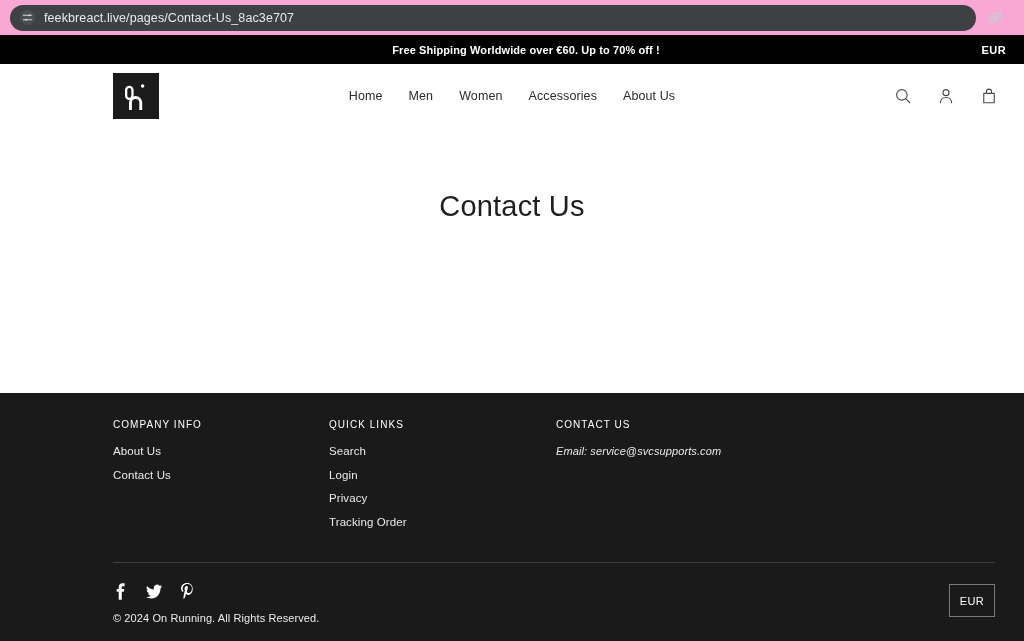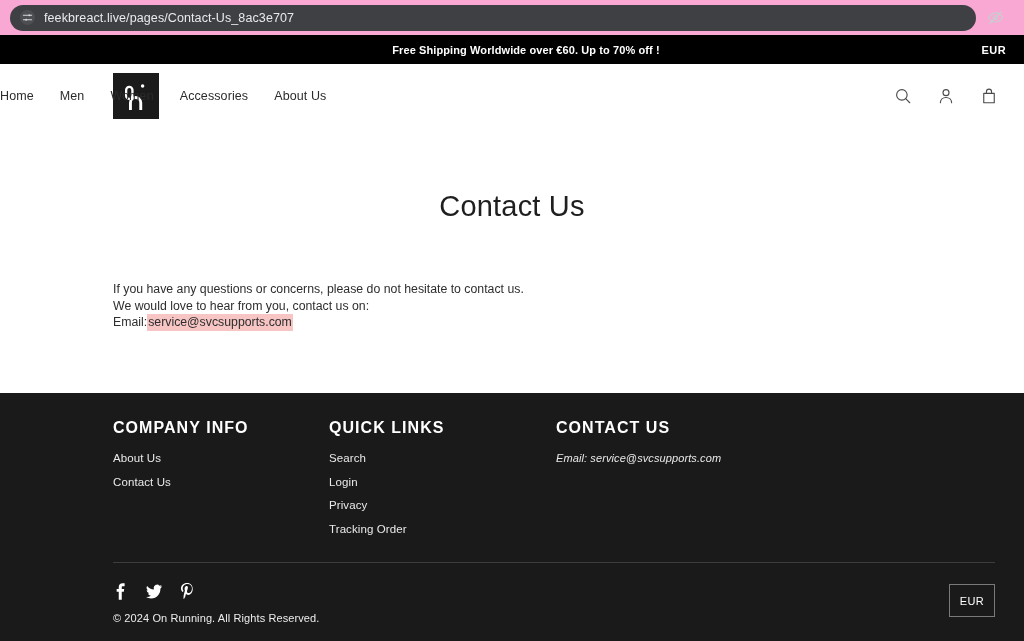--- a/index.html
+++ b/index.html
@@ -113,20 +113,21 @@
     justify-content: center;
     flex: 0 0 46px;
     cursor: pointer;
   }
   .logo svg { display: block; }
 
   .main-nav {
     position: absolute;
     left: 0; right: 0;
     display: flex;
+    justify-content: center;
     gap: 26px;
     pointer-events: none;
   }
   .main-nav > * { pointer-events: auto; }
   .nav-link {
     font-size: 12.5px;
     color: #2b2b2b;
     text-decoration: none;
     letter-spacing: 0.1px;
     cursor: pointer;
@@ -193,22 +194,22 @@
 
   .footer-cols {
     display: flex;
   }
   .footer-col:nth-child(1) { width: 216px; }
   .footer-col:nth-child(2) { width: 227px; }
   .footer-col:nth-child(3) { width: 204px; }
   .footer-col:nth-child(4) { flex: 1; }
 
   .footer-heading {
-    font-size: 16px;
-    font-weight: 700;
+    font-size: 10px;
+    font-weight: 400;
     letter-spacing: 1.05px;
     color: #ffffff;
     margin-bottom: 15px;
     text-transform: uppercase;
   }
 
   .footer-link {
     display: block;
     font-size: 11.5px;
     color: #e9e9e9;
@@ -346,25 +347,20 @@
       <svg width="18" height="18" viewBox="0 0 24 24" fill="none" stroke="#4a4a4a" stroke-width="1.5" stroke-linecap="round" stroke-linejoin="round">
         <path d="M5 8.5h14V21H5z"></path>
         <path d="M8.6 8.5V6.2a3.4 3.4 0 0 1 6.8 0v2.3"></path>
       </svg>
     </span>
   </div>
 </header>
 
 <main class="page-main">
   <h1 class="page-title">Contact Us</h1>
-  <div class="contact-body">
-    <p>If you have any questions or concerns, please do not hesitate to contact us.</p>
-    <p>We would love to hear from you, contact us on:</p>
-    <p><span>Email:</span><a class="email-highlight" href="#">service@svcsupports.com</a></p>
-  </div>
 </main>
 
 <footer class="site-footer">
   <div class="footer-cols">
 
     <div class="footer-col">
       <div class="footer-heading">COMPANY INFO</div>
       <a class="footer-link" href="#">About Us</a>
       <a class="footer-link" href="#">Contact Us</a>
     </div>

